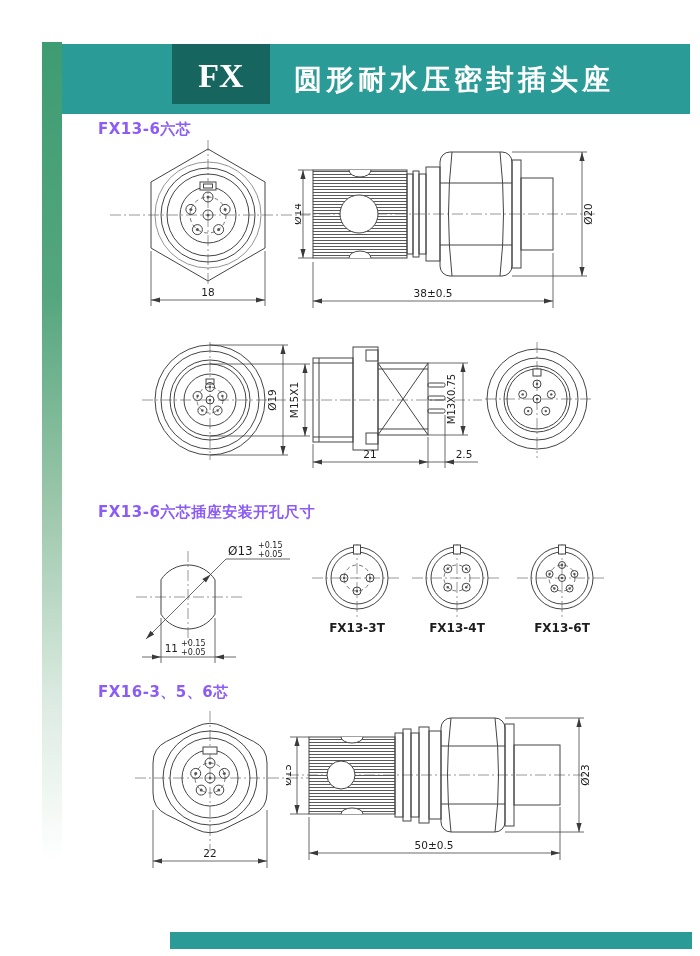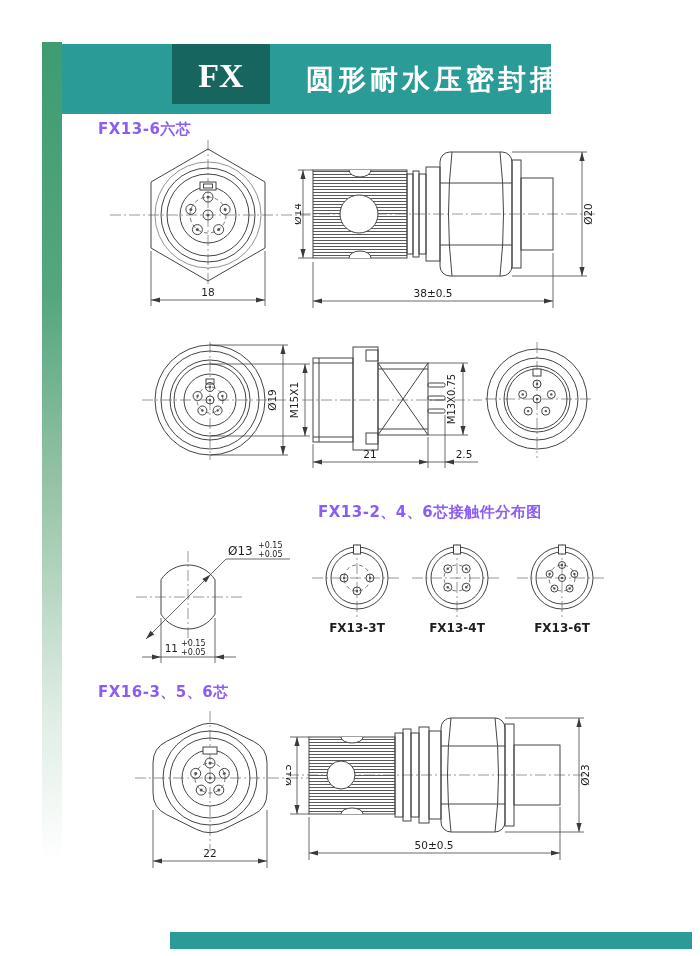--- a/index.html
+++ b/index.html
@@ -1,25 +1,25 @@
 <!DOCTYPE html>
 <html><head>
 <meta charset="utf-8">
 <style>
   html,body{margin:0;padding:0;background:#fdfdfd;}
   .page{position:relative;width:700px;height:956px;background:#ffffff;overflow:hidden;
         font-family:"DejaVu Sans",sans-serif;}
   .strip{position:absolute;left:42px;top:42px;width:20px;height:845px;
          background:linear-gradient(180deg,#3e9c72 0%,#55a67e 30%,#9cc7ab 55%,#dcebe2 78%,#ffffff 97%);}
-  .hdr{position:absolute;left:62px;top:44px;width:489px;height:70px;background:#2a9b96;}
+  .hdr{position:absolute;left:62px;top:44px;width:628px;height:70px;background:#2a9b96;}
   .hdr-box{position:absolute;left:110px;top:0;width:98px;height:60px;background:#16655f;
            color:#ffffff;text-align:center;line-height:64px;
            font-family:"Liberation Serif","DejaVu Serif",serif;font-weight:bold;font-size:34px;}
   .hdr-title{position:absolute;left:232px;top:0;height:70px;line-height:72px;color:#ffffff;
-             font-weight:bold;font-size:28px;letter-spacing:4px;white-space:nowrap;margin-left:12px;}
+             font-weight:bold;font-size:28px;letter-spacing:4px;white-space:nowrap;}
   .sec{position:absolute;font-weight:bold;font-size:15px;color:#8b5cf6;letter-spacing:.5px;white-space:nowrap;}
   .dwg{position:absolute;}
   .ftr{position:absolute;left:170px;top:932px;width:522px;height:17px;background:#2a9b96;}
   svg .s{stroke:#444;fill:none;stroke-width:1;}
   svg .sw{stroke:#444;fill:#fff;stroke-width:1;}
   svg .cl{stroke:#777;fill:none;stroke-width:.75;stroke-dasharray:11 3 2 3;}
   svg .dsh{stroke:#555;fill:none;stroke-width:.8;stroke-dasharray:4 3;}
   svg .dim{stroke:#444;fill:none;stroke-width:.8;}
   svg .ar{fill:#3a3a3a;stroke:none;}
   svg .dot{fill:#555;stroke:none;}
@@ -244,21 +244,21 @@
         <circle class="dot" cx="39.7" cy="56.4" r="1.2"></circle>
       <circle class="s" cx="45.2" cy="73.1" r="4"></circle>
         <circle class="dot" cx="45.2" cy="73.1" r="1.2"></circle>
       <circle class="s" cx="62.8" cy="73.1" r="4"></circle>
         <circle class="dot" cx="62.8" cy="73.1" r="1.2"></circle>
       <circle class="s" cx="68.3" cy="56.4" r="4"></circle>
         <circle class="dot" cx="68.3" cy="56.4" r="1.2"></circle>
     </g>
   </svg>
 
-  <div class="sec" style="left:318px;top:503px;">FX13-2、4、6芯接触件分布图</div>
+  <div class="sec" style="left:98px;top:503px;">FX13-6六芯插座安装开孔尺寸</div>
 
   <svg class="dwg" style="left:128px;top:533px;" width="175" height="140" viewBox="0 0 175 140">
     <g class="cl">
       <line x1="8" y1="64" x2="115" y2="64"></line>
         <line x1="60" y1="18" x2="60" y2="112"></line>
     </g>
     <path class="s" d="M 33 46.8 A 32 32 0 0 1 87 46.8 L 87 81.2 A 32 32 0 0 1 33 81.2 Z"></path>
     <g>
       <line class="dim" x1="18" y1="106" x2="98" y2="26"></line>
         <line class="dim" x1="98" y1="26" x2="162" y2="26"></line>

